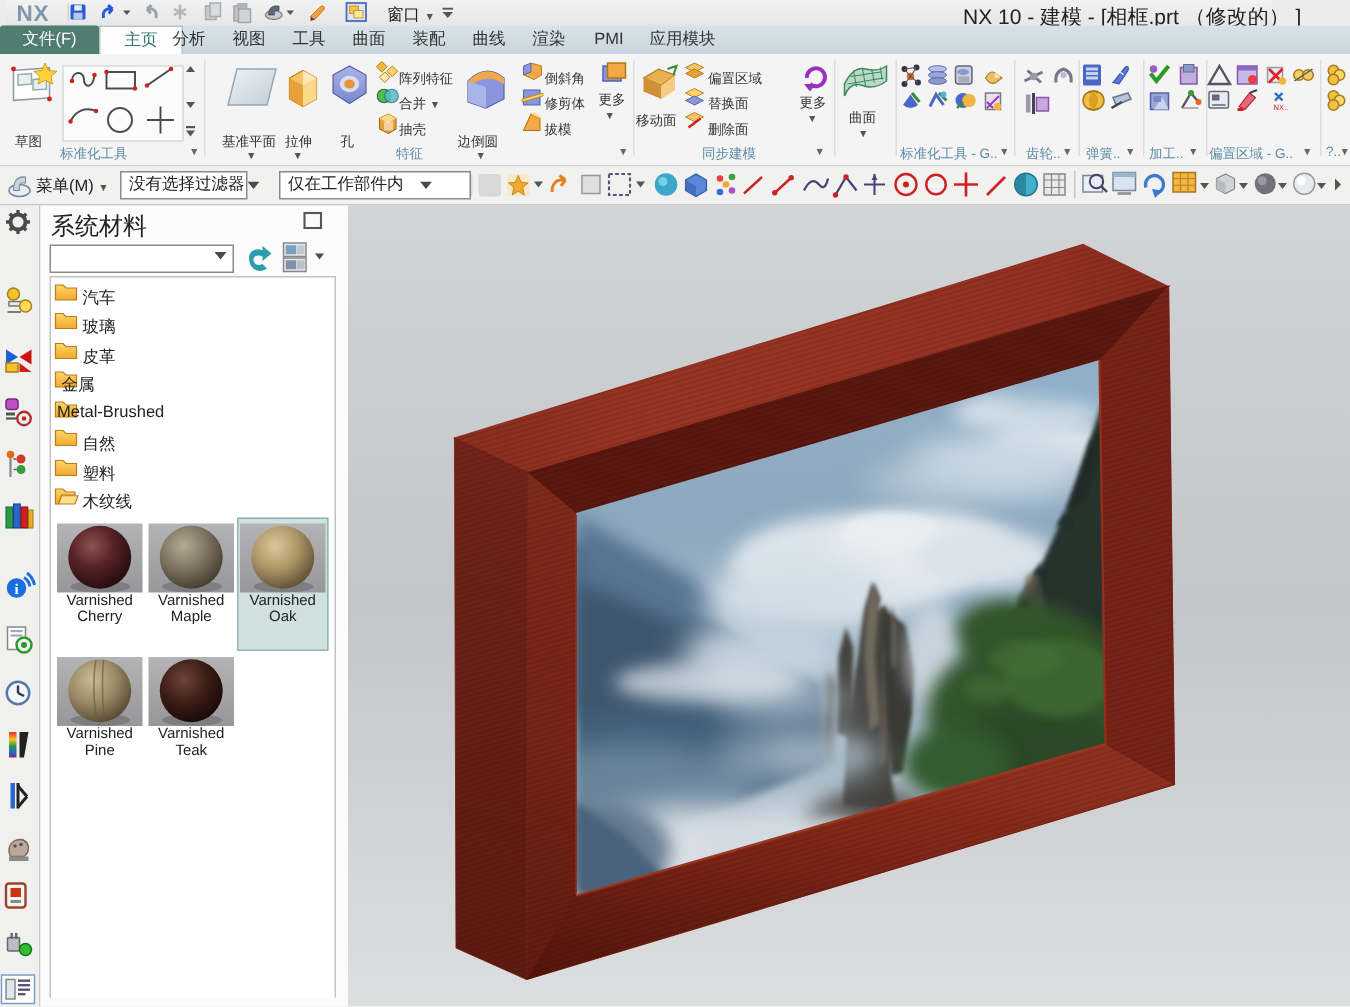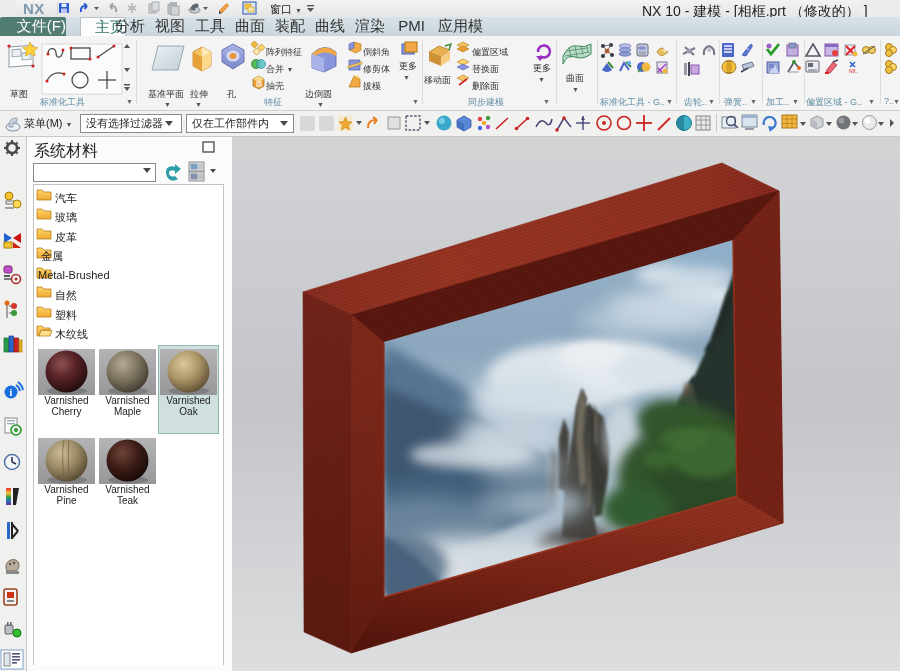--- a/index.html
+++ b/index.html
@@ -1,20 +1,20 @@
 <!DOCTYPE html>
 <html><head><meta charset="utf-8"><style>
 *{margin:0;padding:0;box-sizing:border-box}
 html,body{width:900px;height:671px;overflow:hidden;font-family:"Liberation Sans",sans-serif}
 #app{position:relative;width:900px;height:671px;background:#ececec}
 .abs{position:absolute}
-#titlebar{left:16px;top:0;width:844px;height:17px;background:linear-gradient(#f2f2f2,#e6e6e6)}
+#titlebar{left:4px;top:0;width:844px;height:17px;background:linear-gradient(#f2f2f2,#e6e6e6)}
 #title{left:642px;top:3px;font-size:14px;color:#222}
 #tabs{left:0;top:17px;width:900px;height:19px;background:linear-gradient(#d9e2e8,#c9d5dd)}
-.tab{position:absolute;top:0;height:19px;font-size:15px;color:#333;text-align:right;line-height:18px}
+.tab{position:absolute;top:0;height:19px;font-size:11px;color:#333;text-align:center;line-height:18px}
 #tabfile{left:0;width:66px;background:#517c72;color:#fff;border-radius:2px 2px 0 0}
 #tabhome{background:#fdfdfd;color:#2d7166;border:1px solid #b5c2c9;border-bottom:none}
 #ribbon{left:0;top:36px;width:900px;height:75px;background:#f4f4f5;border-bottom:1px solid #d0d0d0}
 .glabel{position:absolute;top:60px;font-size:9px;color:#5e8ca4;white-space:nowrap}
 .gdrop{position:absolute;top:62px;font-size:7px;color:#666}
 .ilabel{position:absolute;font-size:9px;color:#333;white-space:nowrap}
 .icol{position:absolute;font-size:9px;color:#333;white-space:nowrap}
 #toolbar{left:0;top:111px;width:900px;height:26px;background:#f1f1f0;border-bottom:1px solid #c8c8c8}
 .combo{position:absolute;top:3px;height:19px;background:#fff;border:1px solid #8a8a8a;font-size:11px;color:#222;line-height:17px;padding-left:5px}
 #sidebar{left:0;top:137px;width:27px;height:534px;background:#f0f0ef;border-right:1px solid #c9c9c9}
@@ -75,21 +75,21 @@
    <div class="abs" style="left:254px;top:2px;font-size:11px;color:#222">窗口 <span style="font-size:7px;color:#555">▼</span></div>
    <svg class="abs" style="left:290px;top:5px" width="12" height="10">
         <rect x="1" y="0" width="7" height="1.4" fill="#555"></rect>
         <polygon points="1,3 8,3 4.5,7" fill="#555"></polygon>
       </svg>
   </div>
   </div>
   <div id="title" class="abs">NX 10 - 建模 - [相框.prt （修改的） ]</div>
   <div id="tabs" class="abs">
     <div class="tab" id="tabfile">文件(F)</div>
-    <div class="tab" id="tabhome" style="left:80px;width:46px">主页</div>
+    <div class="tab" id="tabhome" style="left:66px;width:56px">主页</div>
     <div class="tab" style="left:107px;width:38px">分析</div>
     <div class="tab" style="left:147px;width:38px">视图</div>
     <div class="tab" style="left:187px;width:38px">工具</div>
     <div class="tab" style="left:227px;width:38px">曲面</div>
     <div class="tab" style="left:267px;width:38px">装配</div>
     <div class="tab" style="left:307px;width:38px">曲线</div>
     <div class="tab" style="left:347px;width:38px">渲染</div>
     <div class="tab" style="left:387px;width:38px">PMI</div>
     <div class="tab" style="left:427px;width:56px">应用模块</div>
   </div>
@@ -560,25 +560,25 @@
       </g>
     <polygon points="852,11 858,11 855,15" fill="#555"></polygon>
     <g transform="translate(862,4)">
         <circle cx="7.5" cy="7.5" r="7" fill="#e8eaec" stroke="#999"></circle>
         <circle cx="5.5" cy="5.5" r="3" fill="#fff"></circle>
       </g>
     <polygon points="878,11 884,11 881,15" fill="#555"></polygon>
     <polygon points="890,8 890,16 894,12" fill="#555"></polygon>
    </svg>
    <div class="abs" style="left:24px;top:5px;font-size:11px;color:#222">菜单(M) <span style="font-size:7px;color:#555">▼</span></div>
-   <div class="combo" style="left:80px;top:3px;width:102px">没有选择过滤器</div>
+   <div class="combo" style="left:80px;top:3px;width:85px">没有选择过滤器</div>
    <svg class="abs" style="left:165px;top:10px" width="10" height="8">
       <polygon points="0,0 8,0 4,5" fill="#4a4a4a"></polygon>
     </svg>
-   <div class="combo" style="left:186px;top:3px;width:108px">仅在工作部件内</div>
+   <div class="combo" style="left:186px;top:3px;width:128px">仅在工作部件内</div>
    <svg class="abs" style="left:280px;top:10px" width="10" height="8">
       <polygon points="0,0 8,0 4,5" fill="#4a4a4a"></polygon>
     </svg>
   </div>
   <div id="sidebar" class="abs">
    <svg width="26" height="533" viewBox="0 0 26 533">
     <g transform="translate(5,4)">
         <circle cx="7" cy="7" r="5" fill="none" stroke="#4a4a4a" stroke-width="2.6"></circle>
         <g stroke="#4a4a4a" stroke-width="2.2">
           <line x1="7" y1="-1" x2="7" y2="2"></line>

